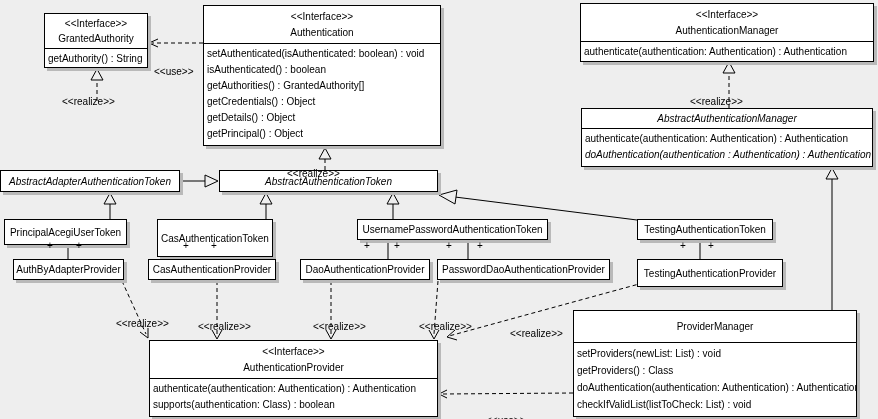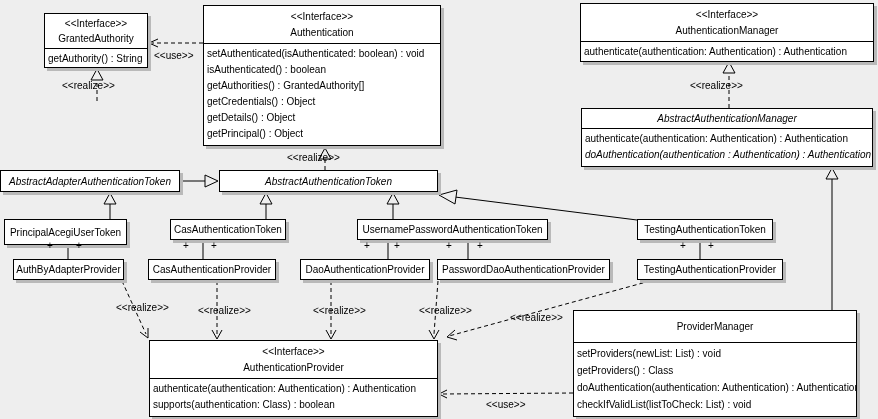--- a/index.html
+++ b/index.html
@@ -21,21 +21,21 @@
   .uml-title { text-align:center; padding:3px 2px 2px 2px; line-height:16px; }
   .uml-title .stereo { display:block; }
   .uml-title .cname  { display:block; }
   .compact .uml-title { padding:2px; line-height:15px; }
   .methods { border-top:1px solid #000; padding:2px 0 1px 0; }
   .m { padding:0 3px; white-space:nowrap; overflow:hidden; height:16px; line-height:16px; }
   .rows17 .m { height:17px; line-height:17px; }
   .it { font-style:italic; }
   .simple { display:flex; align-items:center; justify-content:center; text-align:center; }
 
-  .edge-label { position:absolute; white-space:nowrap; }
+  .edge-label { position:absolute; white-space:nowrap;margin-top:16px; }
   .plus { position:absolute; width:12px; text-align:center; }
 </style>
 </head>
 <body>
 
 <div class="canvas">
 
   <svg class="edges" viewBox="0 0 878 419">
 
     <g>
@@ -172,21 +172,21 @@
   </div>
 
   <div class="uml-box simple" style="left:219px; top:170px; width:219px; height:22px;">
     <span class="it">AbstractAuthenticationToken</span>
   </div>
 
   <div class="uml-box simple" style="left:4px; top:219px; width:123px; height:26px;">
     <span>PrincipalAcegiUserToken</span>
   </div>
 
-  <div class="uml-box simple" style="left:170px; top:219px; width:116px; height:21px;">
+  <div class="uml-box simple" style="left:157px; top:219px; width:116px; height:38px;">
     <span>CasAuthenticationToken</span>
   </div>
 
   <div class="uml-box simple" style="left:357px; top:219px; width:191px; height:21px;">
     <span>UsernamePasswordAuthenticationToken</span>
   </div>
 
   <div class="uml-box simple" style="left:637px; top:219px; width:136px; height:21px;">
     <span>TestingAuthenticationToken</span>
   </div>
@@ -200,21 +200,21 @@
   </div>
 
   <div class="uml-box simple" style="left:437px; top:259px; width:173px; height:21px;">
     <span>PasswordDaoAuthenticationProvider</span>
   </div>
 
   <div class="uml-box simple" style="left:300px; top:259px; width:130px; height:21px;">
     <span>DaoAuthenticationProvider</span>
   </div>
 
-  <div class="uml-box simple" style="left:637px; top:259px; width:146px; height:21px;">
+  <div class="uml-box simple" style="left:637px; top:259px; width:146px; height:28px;">
     <span>TestingAuthenticationProvider</span>
   </div>
 
   <div class="uml-box" style="left:149px; top:340px; width:289px; height:77px;">
     <div class="uml-title">
       <span class="stereo">&lt;&lt;Interface&gt;&gt;</span>
       <span class="cname">AuthenticationProvider</span>
     </div>
     <div class="methods">
       <div class="m">authenticate(authentication: Authentication) : Authentication</div>

